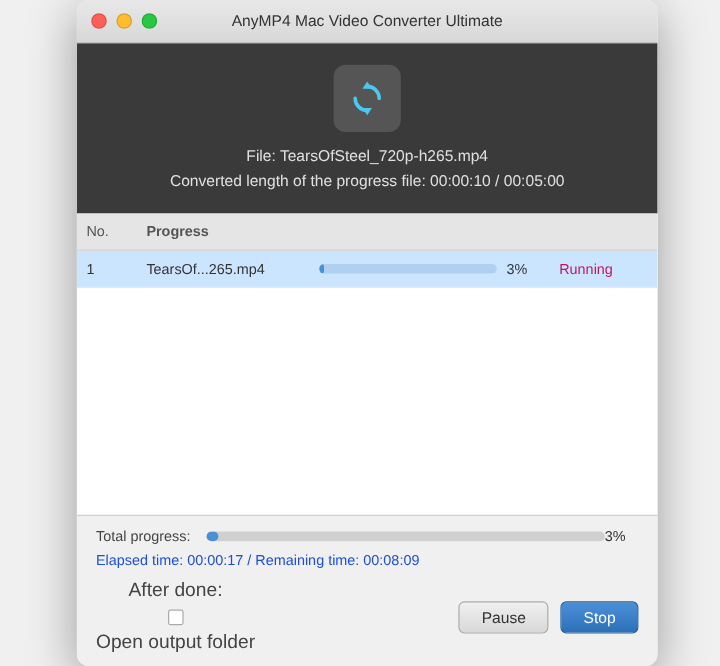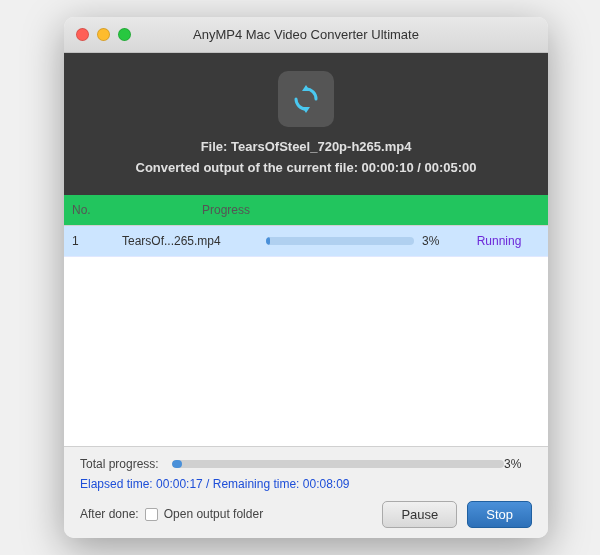--- a/index.html
+++ b/index.html
@@ -64,21 +64,20 @@
     }
 
     
     .header-area {
       background: #3a3a3a;
       padding: 18px 20px 16px;
       display: flex;
       flex-direction: column;
       align-items: center;
       gap: 10px;
-      font-weight: bold;
     }
 
     .convert-icon {
       width: 56px;
       height: 56px;
       background: #555;
       border-radius: 10px;
       display: flex;
       align-items: center;
       justify-content: center;
@@ -96,33 +95,33 @@
     
     .table-container {
       flex: 1;
       background: #fff;
       overflow: hidden;
     }
 
     .table-header {
       display: grid;
       grid-template-columns: 50px 1fr 200px 90px;
-      background: #22c55e;
+      background: #e5e5e5;
       border-bottom: 1px solid #d0d0d0;
       padding: 6px 0;
     }
 
     .table-header-cell {
       font-size: 12px;
       font-weight: 500;
       color: #555;
       padding: 2px 8px;
     }
 
-    .table-header-cell.center { text-align: right; }
+    .table-header-cell.center { text-align: left; font-weight: bold; }
     .table-header-cell.right { text-align: right; padding-right: 16px; }
 
     .table-body {
       overflow-y: auto;
       height: 220px;
     }
 
     .table-row {
       display: grid;
       grid-template-columns: 50px 1fr 200px 90px;
@@ -130,21 +129,21 @@
       padding: 6px 0;
       background: #cce5ff;
       border-bottom: 1px solid #e0e8ff;
     }
 
     .table-cell {
       font-size: 12px;
       color: #333;
       padding: 2px 8px;
     }
-    .table-cell.right { text-align: center; padding-right: 16px; color: #6d28d9; }
+    .table-cell.right { text-align: left; padding-right: 16px; color: #be185d; }
 
     .row-progress-container {
       display: flex;
       align-items: center;
       gap: 8px;
       padding: 0 8px;
     }
 
     .row-progress-bar-wrap {
       flex: 1;
@@ -214,22 +213,23 @@
     .after-done-row {
       display: flex;
       align-items: center;
       justify-content: space-between;
     }
 
     .after-done-left {
       display: flex;
       align-items: center;
       gap: 6px;
-      font-size: 12px;
+      font-size: 16px;
       color: #444;
+      flex-direction: column;
     }
 
     .after-done-checkbox {
       width: 13px;
       height: 13px;
       border: 1px solid #aaa;
       background: #fff;
       border-radius: 2px;
     }
 
@@ -279,21 +279,21 @@
     <div class="convert-icon">
       <svg width="36" height="36" viewBox="0 0 36 36" fill="none" xmlns="http://www.w3.org/2000/svg">
         <path d="M28 18C28 12.477 23.523 8 18 8" stroke="#4ac8f0" stroke-width="3" stroke-linecap="round"></path>
         <path d="M8 18C8 23.523 12.477 28 18 28" stroke="#4ac8f0" stroke-width="3" stroke-linecap="round"></path>
         <polygon points="18,4 14,10 22,10" fill="#4ac8f0"></polygon>
         <polygon points="18,32 14,26 22,26" fill="#4ac8f0"></polygon>
       </svg>
     </div>
     <div class="header-file-info">
       <div>File: TearsOfSteel_720p-h265.mp4</div>
-      <div>Converted output of the current file: 00:00:10 / 00:05:00</div>
+      <div>Converted length of the progress file: 00:00:10 / 00:05:00</div>
     </div>
   </div>
 
   <div class="table-container">
     <div class="table-header">
       <div class="table-header-cell">No.</div>
       <div class="table-header-cell center">Progress</div>
     </div>
     <div class="table-body">
       <div class="table-row">

